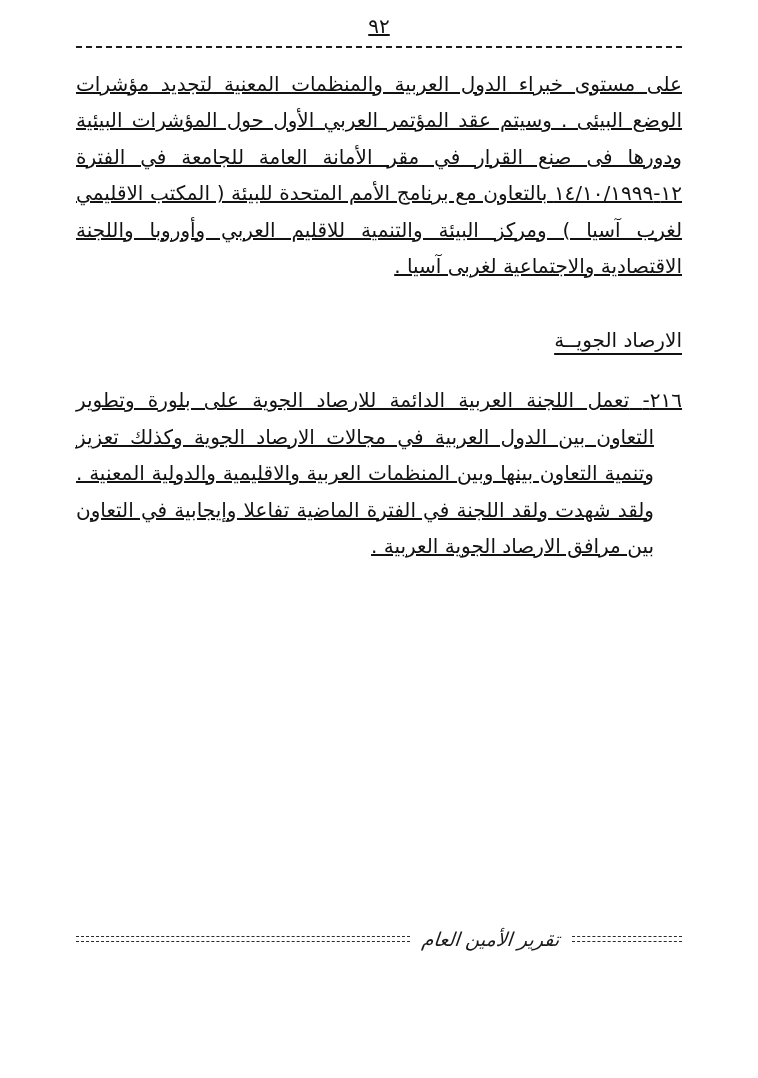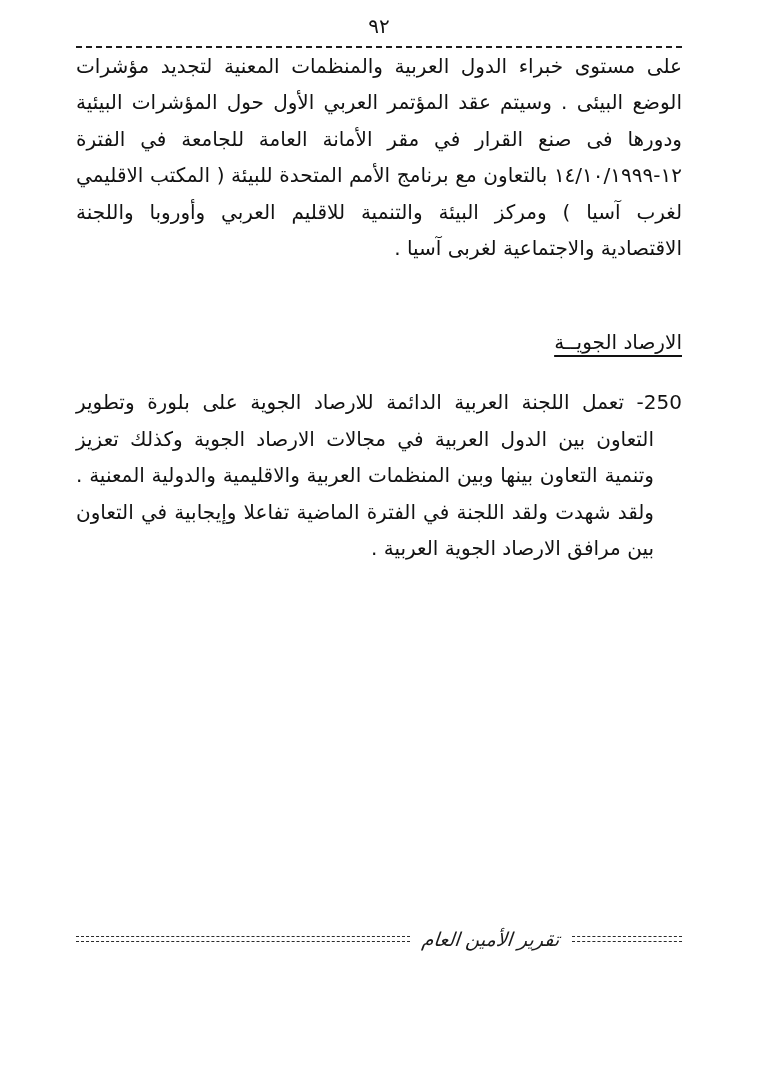--- a/index.html
+++ b/index.html
@@ -10,20 +10,21 @@
   .page {
     position: relative;
     width: 758px;
     height: 1078px;
     box-sizing: border-box;
     padding: 14px 76px 0 76px;
     background: #ffffff;
     color: #121212;
     font-family: "DejaVu Sans", sans-serif;
     overflow: hidden;
+    text-decoration: underline;
   }
   .page-number {
     text-align: center;
     font-size: 20px;
     letter-spacing: 2px;
   }
   .rule-top {
     margin-top: 8px;
     height: 0;
     border-top: 2px dashed #1c1c1c;
@@ -32,23 +33,24 @@
     direction: rtl;
   }
   .para {
     margin: 0;
     font-size: 20px;
     line-height: 1.82;
     text-align: justify;
     text-justify: inter-word;
   }
   .intro {
+    margin-top: 18px;
   }
   .heading-row {
-    margin-top: 64px;
+    margin-top: 44px;
   }
   .heading {
     display: inline-block;
     margin: 0;
     font-size: 20px;
     font-weight: 500;
     text-decoration: underline;
     text-underline-offset: 6px;
   }
   .item {
@@ -96,21 +98,21 @@
 
   <div class="content">
 
     <p class="para intro">على مستوى خبراء الدول العربية والمنظمات المعنية لتجديد مؤشرات الوضع البيئى . وسيتم عقد المؤتمر العربي الأول حول المؤشرات البيئية ودورها فى صنع القرار في مقر الأمانة العامة للجامعة في الفترة ١٢-١٤/١٠/١٩٩٩ بالتعاون مع برنامج الأمم المتحدة للبيئة ( المكتب الاقليمي لغرب آسيا ) ومركز البيئة والتنمية للاقليم العربي وأوروبا واللجنة الاقتصادية والاجتماعية لغربى آسيا .</p>
 
     <div class="heading-row">
       <h2 class="heading">الارصاد الجويــة</h2>
     </div>
 
     <p class="para item">
-      <span class="item-number">250-</span>
+      <span class="item-number">٢١٦-</span>
       <span class="item-text">تعمل اللجنة العربية الدائمة للارصاد الجوية على بلورة وتطوير التعاون بين الدول العربية في مجالات الارصاد الجوية وكذلك تعزيز وتنمية التعاون بينها وبين المنظمات العربية والاقليمية والدولية المعنية . ولقد شهدت ولقد اللجنة في الفترة الماضية تفاعلا وإيجابية في التعاون بين مرافق الارصاد الجوية العربية .</span>
     </p>
 
 
 
   </div>
 
   <div class="footer-row">
     <span class="dash2 long"></span>
     <span class="signature">تقرير الأمين العام</span>

